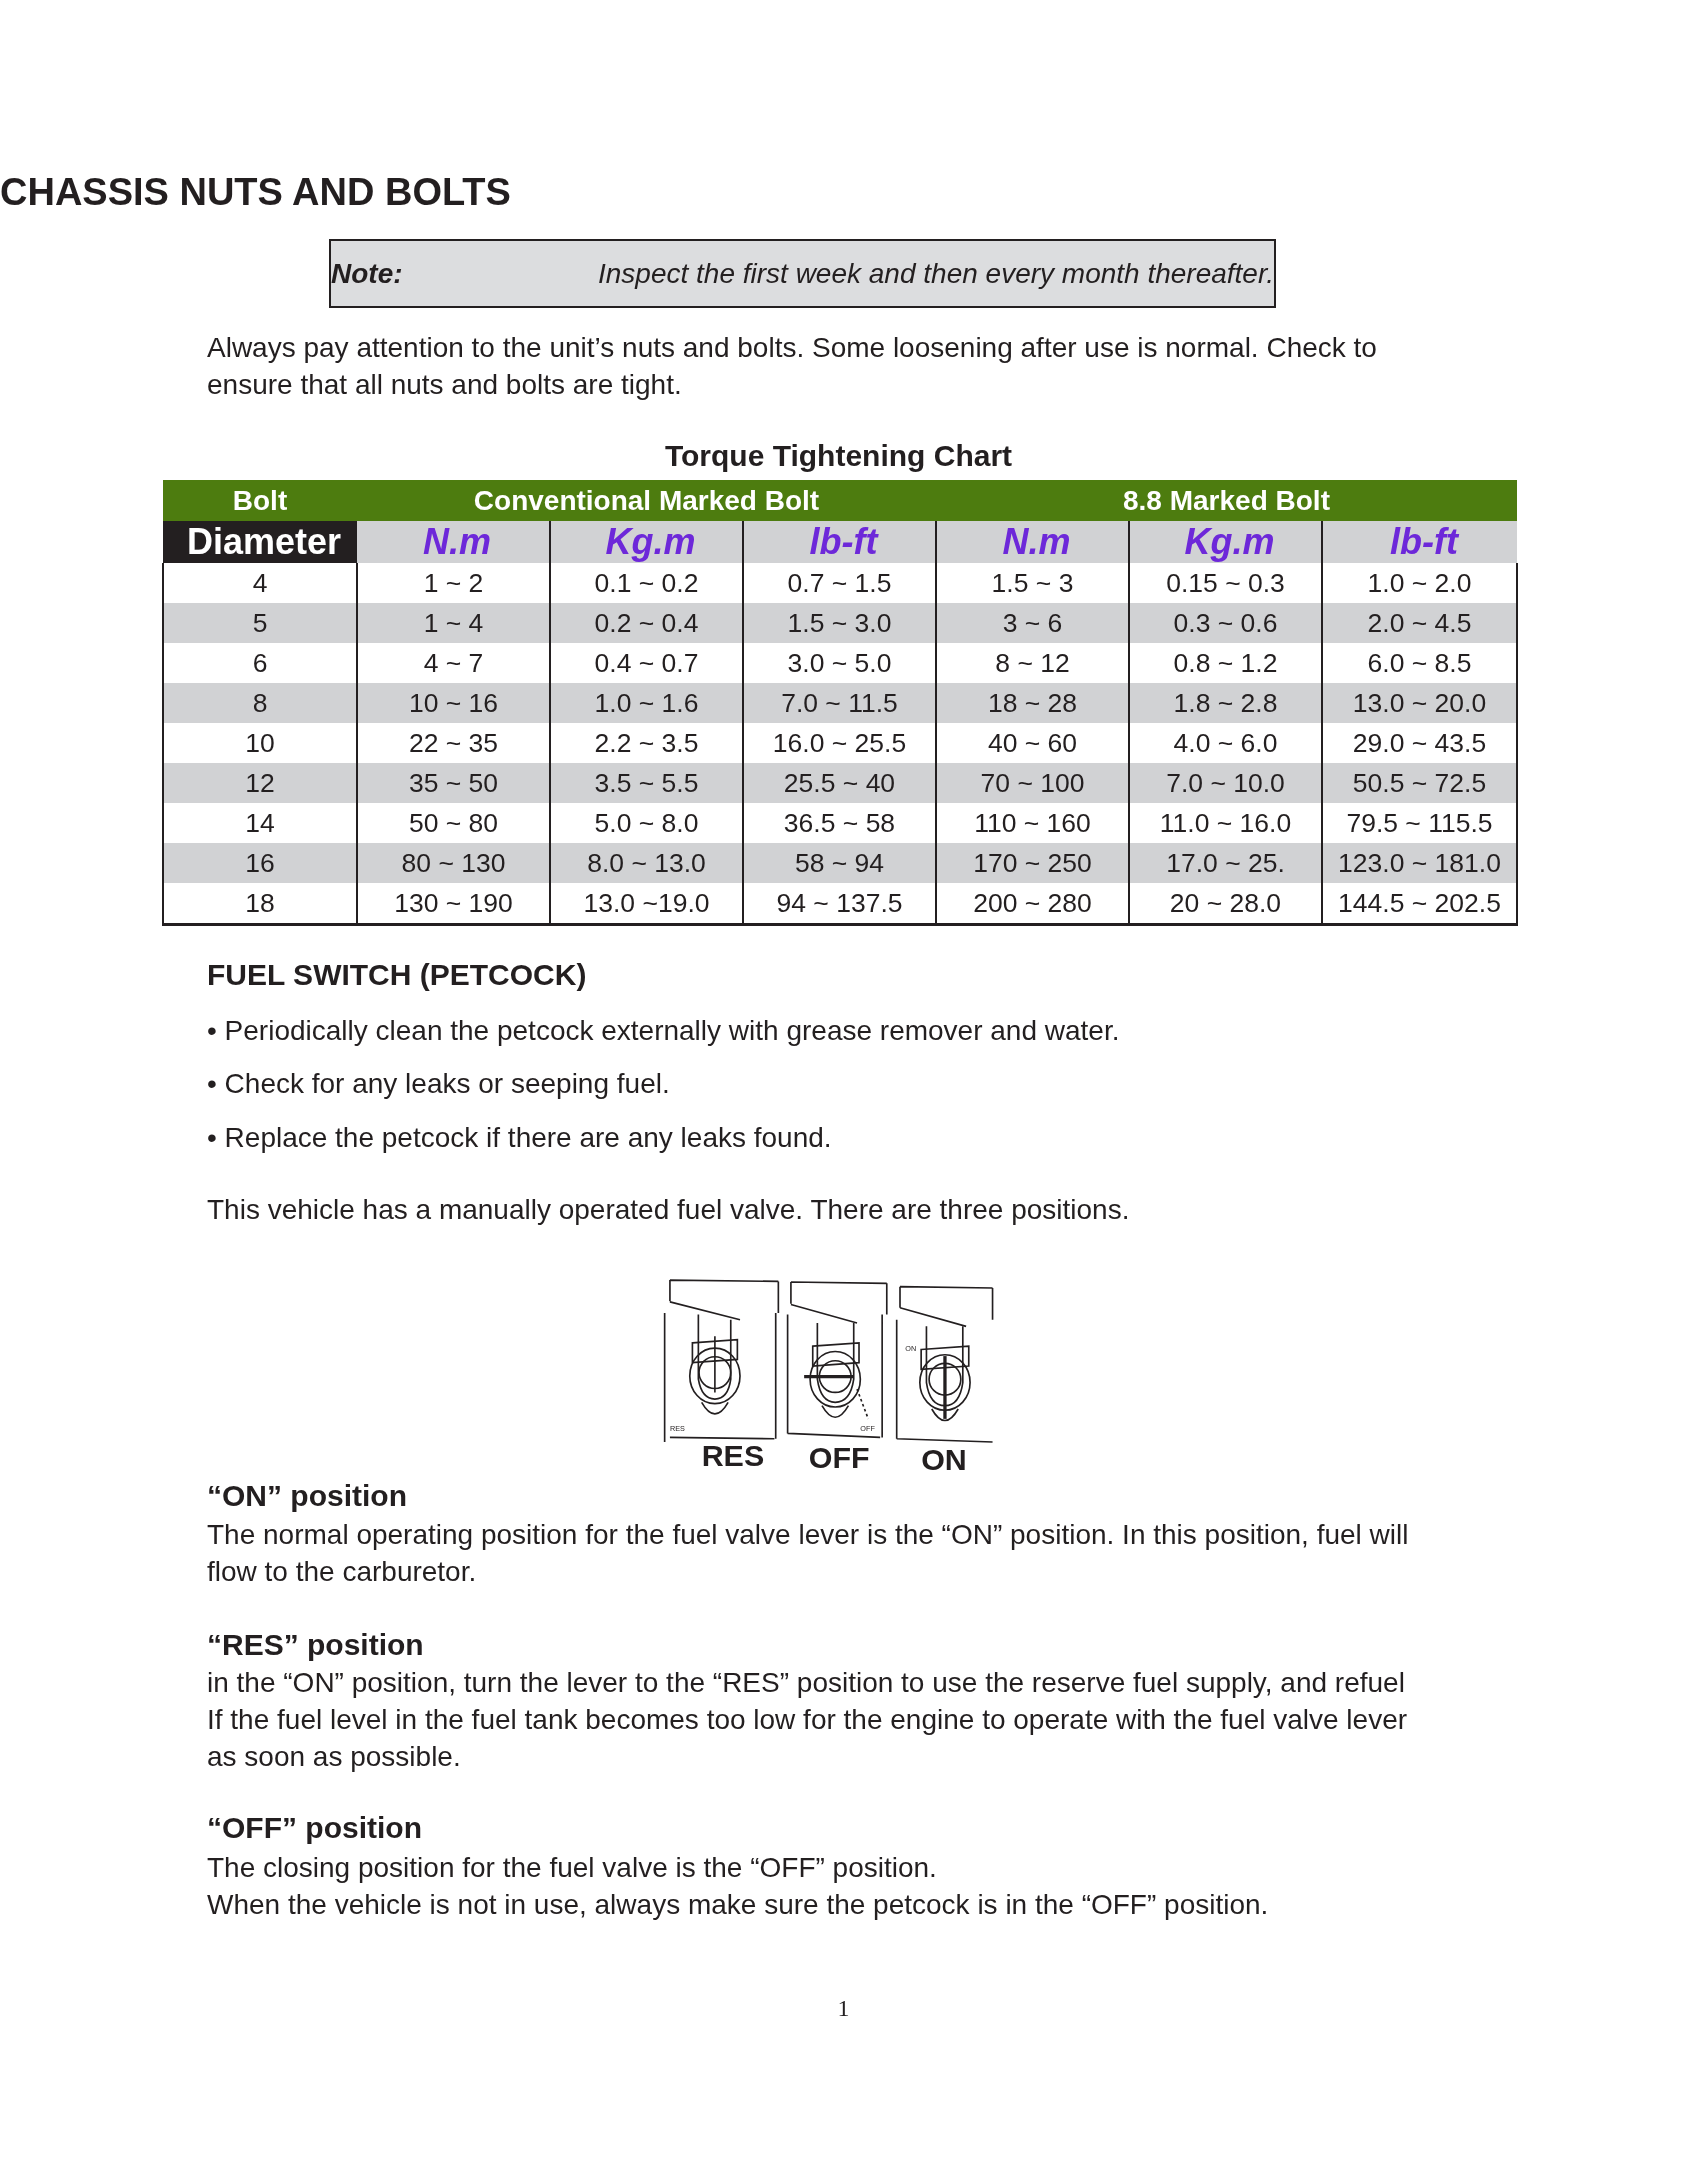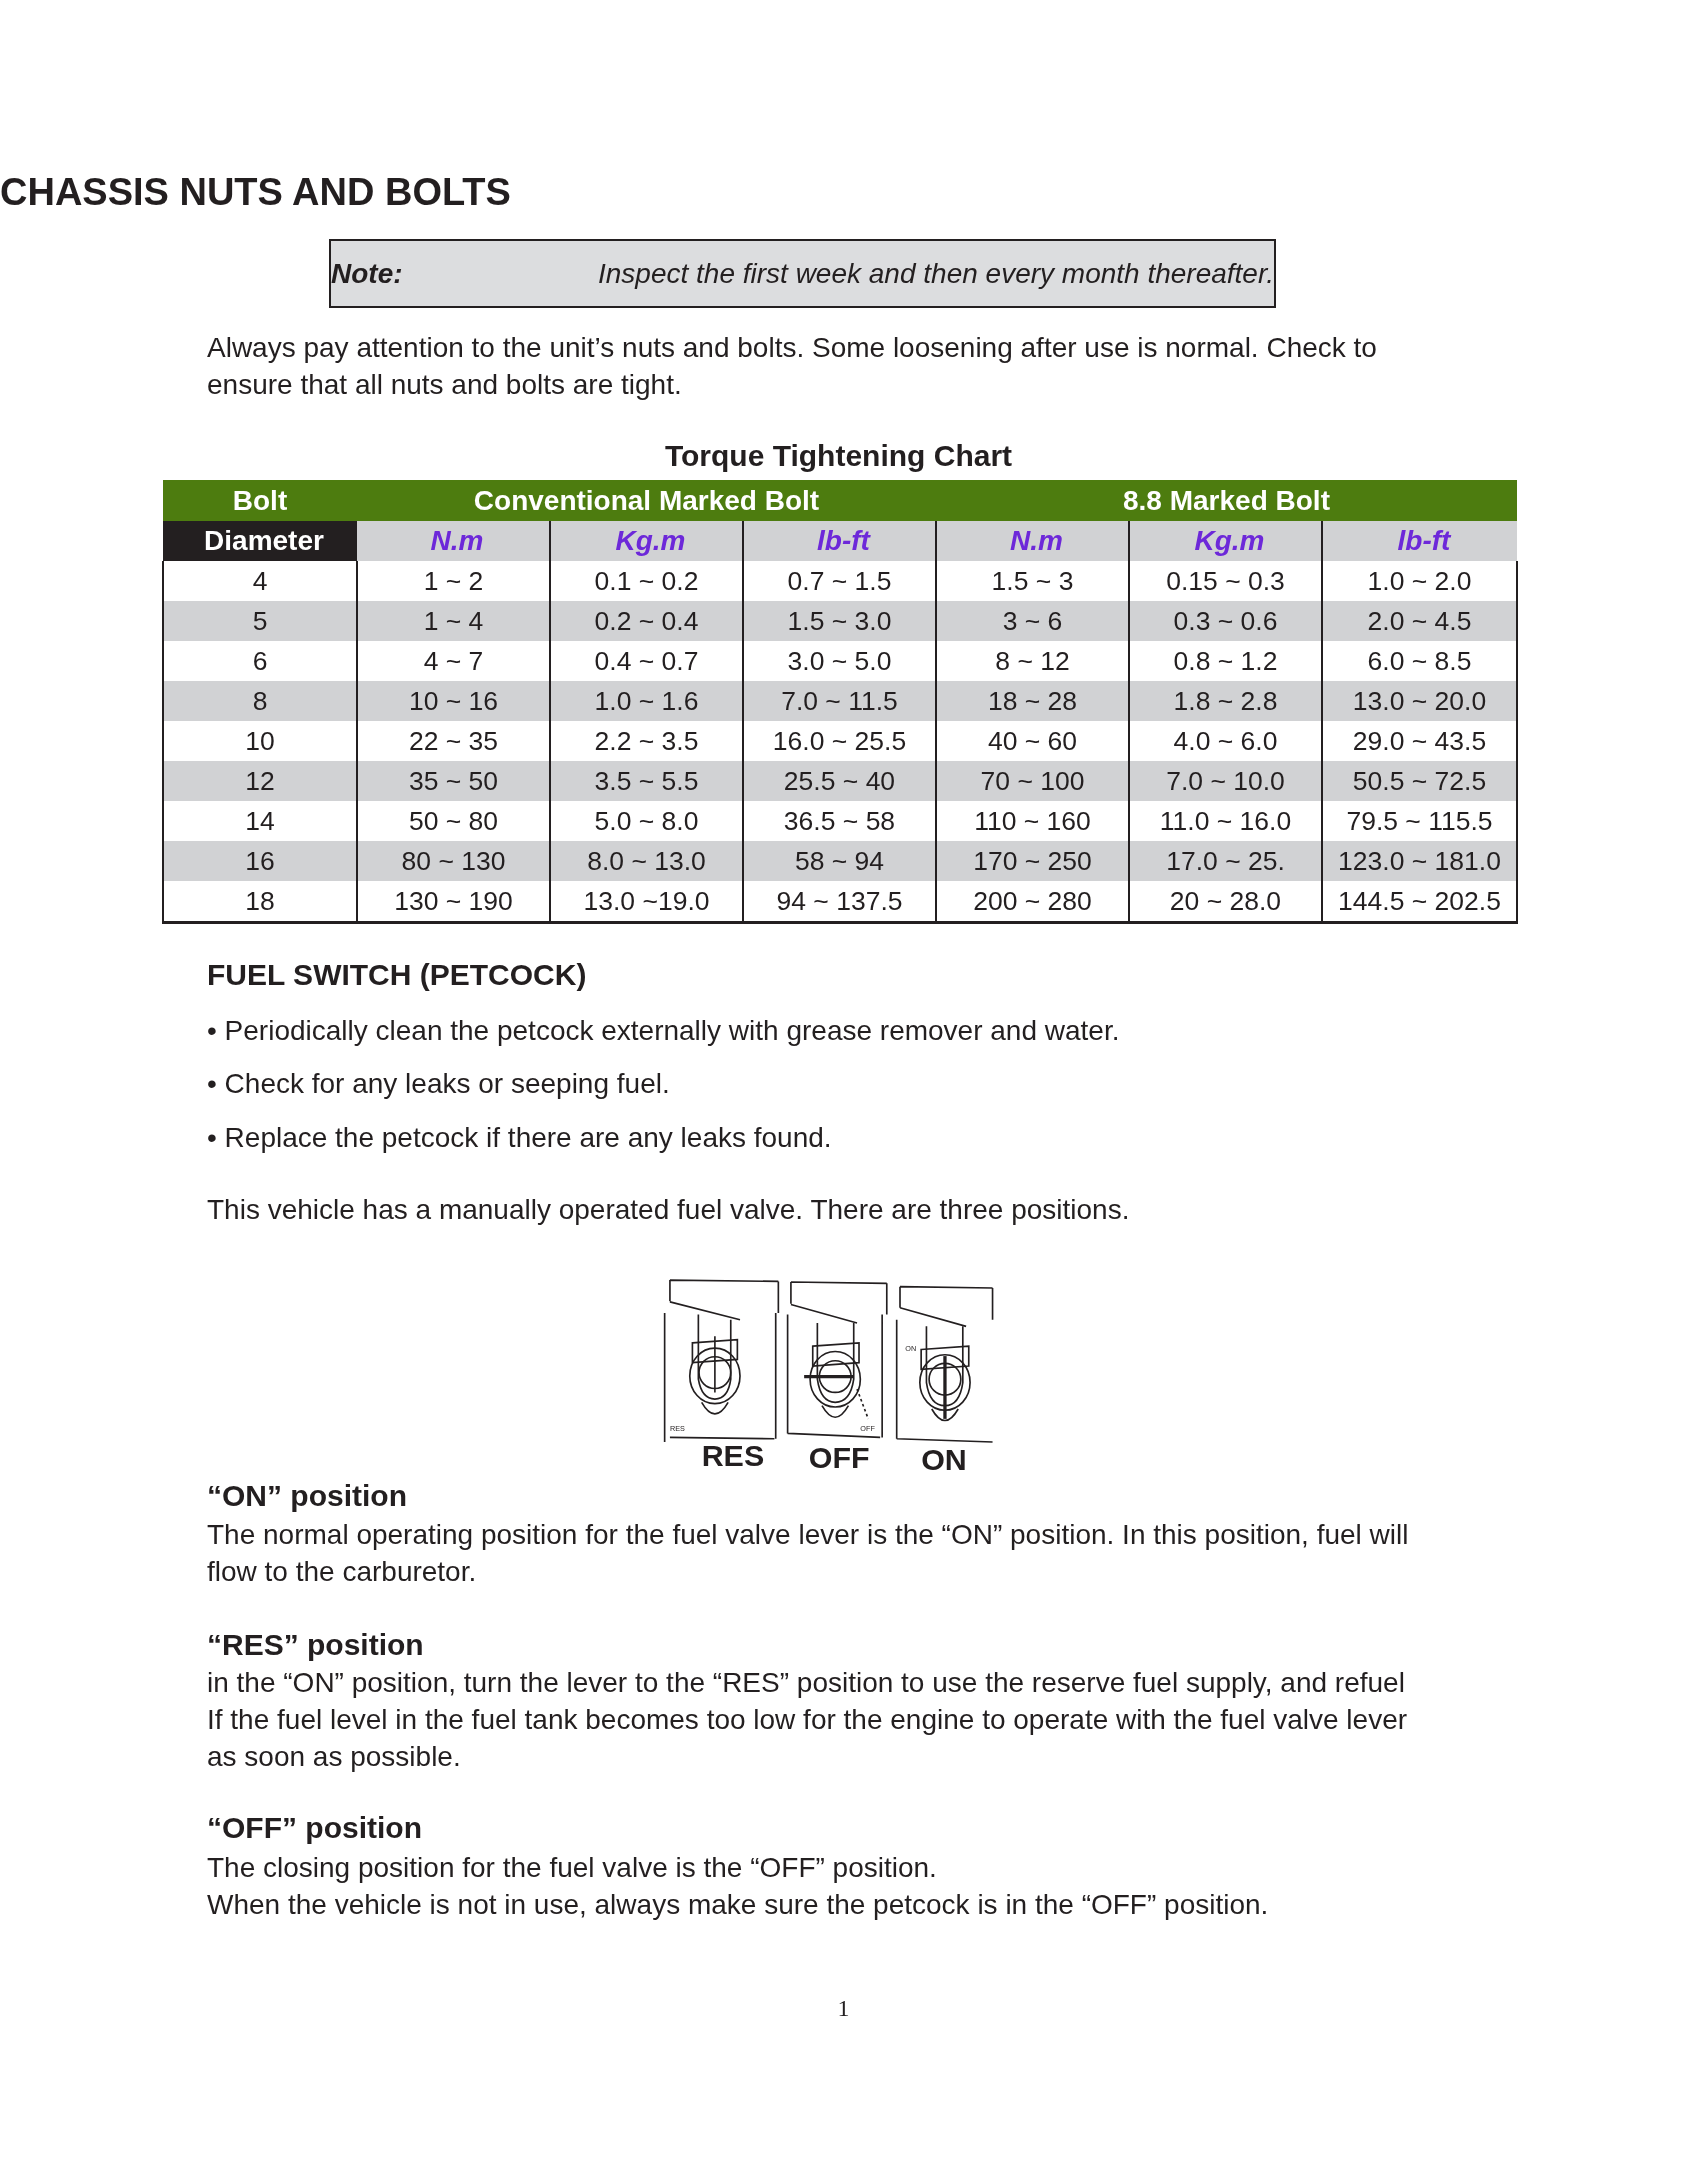--- a/index.html
+++ b/index.html
@@ -8,21 +8,21 @@
   .abs { position: absolute; }
   .title { left: 0; width: 1502px; top: 151px; text-align: left; font-size: 38px; font-weight: bold; letter-spacing: 0px; margin-top: 20px; }
   .note { left: 329px; top: 239px; width: 947px; height: 69px; background: #dcdddf; border: 2.6px solid #231f20;
           display: flex; align-items: center; justify-content: space-between; font-size: 28px; font-style: italic; box-sizing: border-box; }
   .note b { font-style: italic; font-weight: bold; margin-right: 8px; }
   .para { left: 207px; width: 1310px; font-size: 28px; line-height: 37px; }
   .chart-title { left: 162px; width: 1353px; top: 439px; text-align: center; font-size: 30px; font-weight: bold; }
   table.torque { position: absolute; left: 162px; top: 480px; width: 1354px; border-collapse: collapse; table-layout: fixed; font-size: 26.5px; }
   table.torque td, table.torque th { text-align: center; padding: 0; }
   table.torque tr.h1 th { background: #4d7c0f; color: #fff; height: 41px; font-weight: bold; font-size: 28px; }
-  table.torque tr.h2 th { height: 40px; font-weight: bold; font-size: 28px; padding-left: 8px; }
+  table.torque tr.h2 th { height: 40px; font-weight: bold; font-size: 36px; padding-left: 8px; }
   table.torque tr.h2 th.dark { background: #231f20; color: #fff; }
   table.torque tr.h2 th.sub { background: #d1d2d4; color: #6d28d9; border-left: 2px solid #231f20; font-style: italic; }
   table.torque tr.h2 th.sub.first { border-left: none; }
   table.torque tbody td { height: 40px; border-left: 2px solid #231f20; }
   table.torque tbody tr:nth-child(even) td { background: #d1d2d4; }
   table.torque tbody tr td:first-child { border-left: 2px solid #231f20; }
   table.torque tbody tr td:last-child { border-right: 2px solid #231f20; }
   table.torque tbody tr:last-child td { border-bottom: 3.3px solid #231f20; }
   .h2 { left: 207px; font-size: 30px; font-weight: bold; }
   .bullet { left: 207px; font-size: 28px; }

